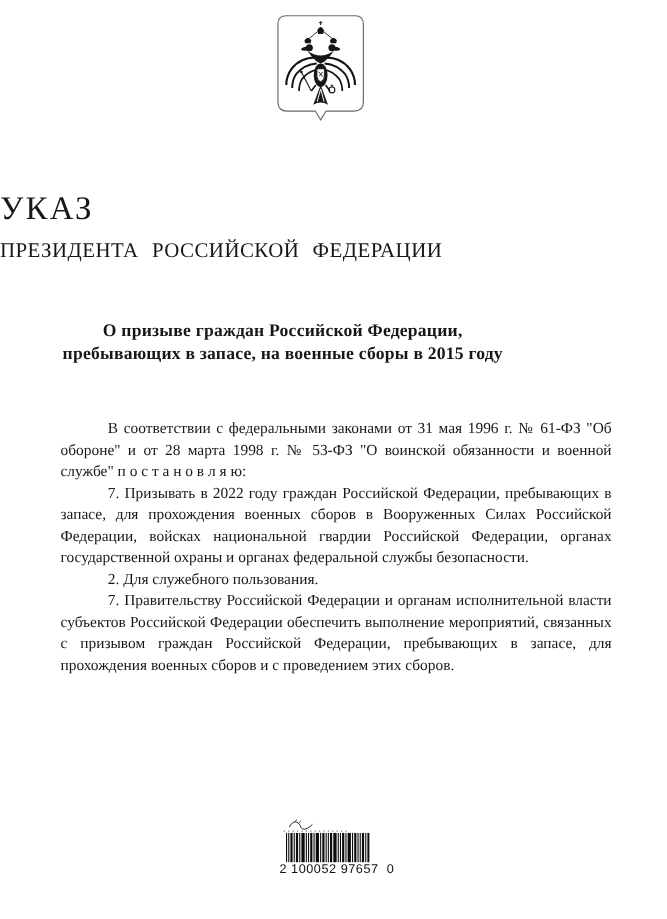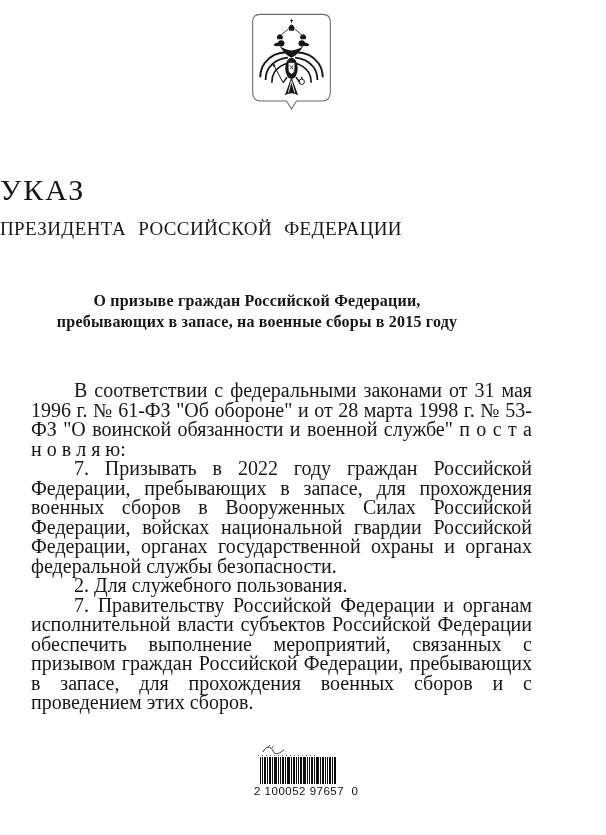--- a/index.html
+++ b/index.html
@@ -9,22 +9,22 @@
   }
   .emblem{position:absolute;left:251px;top:13px;width:81px;height:100px;}
   .doc-kind{position:absolute;top:130px;left:0;width:499px;text-align:left;margin-top:45px;}
   .kind1{font-size:30px;line-height:30px;letter-spacing:2px;font-weight:500;}
   .kind2{font-size:19px;line-height:20px;margin-top:14px;word-spacing:7px;letter-spacing:0.4px;}
   .doc-title{
     position:absolute;top:290px;left:0;width:514px;text-align:center;
     font-weight:bold;font-size:16px;line-height:21px;letter-spacing:0.2px;
   }
   .body-text{
-    position:absolute;top:381px;left:31px;width:501px;
-    font-size:20px;line-height:19.5px;text-align:justify;
+    position:absolute;top:381px;left:55px;width:501px;
+    font-size:14px;line-height:19.5px;text-align:justify;
   }
   .body-text p{margin:0;text-indent:43px;}
   .barcode-block{position:absolute;left:254px;top:744px;width:92px;}
   .squiggle{display:block;margin-left:2px;height:13px;}
   .bars{display:block;margin-left:6px;}
   .digits{
     margin-top:1px;font-family:"Liberation Sans","DejaVu Sans",sans-serif;
     font-size:11.5px;line-height:13px;letter-spacing:0.5px;white-space:pre;color:#111;text-align:right;
   }
 </style>

